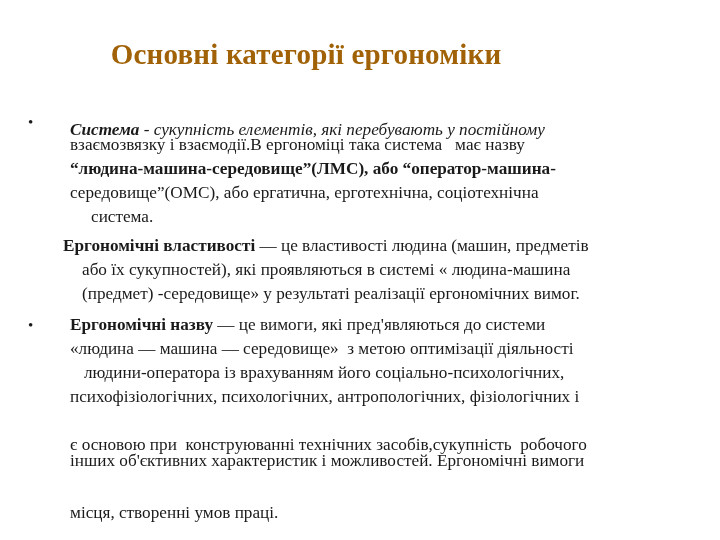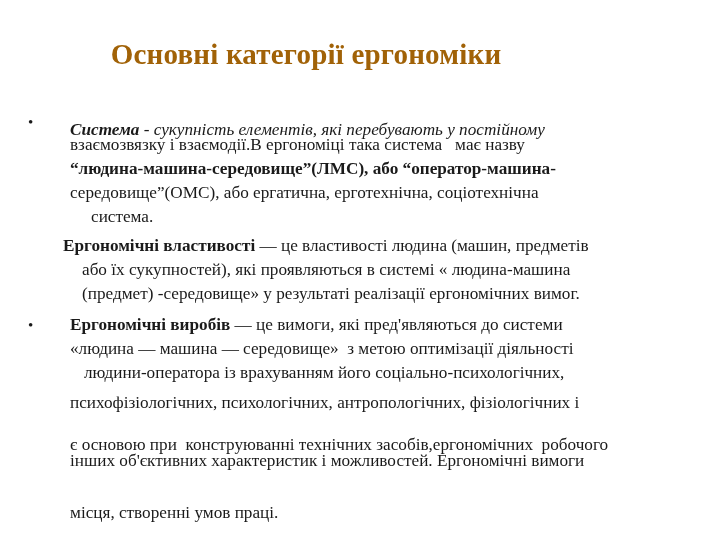--- a/index.html
+++ b/index.html
@@ -22,20 +22,20 @@
   <div class="line" style="left:70px; top:135px;">взаємозвязку і взаємодії.В ергономіці така система   має назву</div>
   <div class="line" style="left:70px; top:159px;font-weight:bold;">“людина-машина-середовище”(ЛМС), або “оператор-машина-</div>
   <div class="line" style="left:70px; top:183px;">середовище”(ОМС), або ергатична, ерготехнічна, соціотехнічна</div>
   <div class="line" style="left:70px; top:207px;margin-left:21px;">система.</div>
 
   <div class="line" style="left:63px; top:236px;"><b>Ергономічні властивості</b><span> — це властивості людина (машин, предметів</span></div>
   <div class="line" style="left:54px; top:260px;margin-left:28px;">або їх сукупностей), які проявляються в системі « людина-машина</div>
   <div class="line" style="left:70px; top:284px;margin-left:12px;">(предмет) -середовище» у результаті реалізації ергономічних вимог.</div>
 
   <span class="bullet" style="left:28px; top:317px;">•</span>
-  <div class="line" style="left:70px; top:315px;"><b>Ергономічні виробів</b><span> — це вимоги, які пред'являються до системи</span></div>
+  <div class="line" style="left:70px; top:315px;"><b>Ергономічні назву</b><span> — це вимоги, які пред'являються до системи</span></div>
   <div class="line" style="left:70px; top:339px;font-family:Liberation Serif, serif;">«людина — машина — середовище»  з метою оптимізації діяльності</div>
   <div class="line" style="left:84px; top:363px;">людини-оператора із врахуванням його соціально-психологічних,</div>
-  <div class="line" style="left:70px; top:387px;margin-top:6px;">психофізіологічних, психологічних, антропологічних, фізіологічних і</div>
+  <div class="line" style="left:70px; top:387px;">психофізіологічних, психологічних, антропологічних, фізіологічних і</div>
   <div class="line" style="left:70px; top:411px;margin-top:40px;">інших об'єктивних характеристик і можливостей. Ергономічні вимоги</div>
-  <div class="line" style="left:70px; top:435px;">є основою при  конструюванні технічних засобів,ергономічних  робочого</div>
+  <div class="line" style="left:70px; top:435px;">є основою при  конструюванні технічних засобів,сукупність  робочого</div>
   <div class="line" style="left:70px; top:459px;margin-top:44px;">місця, створенні умов праці.</div>
 </div>
 
 </body></html>

